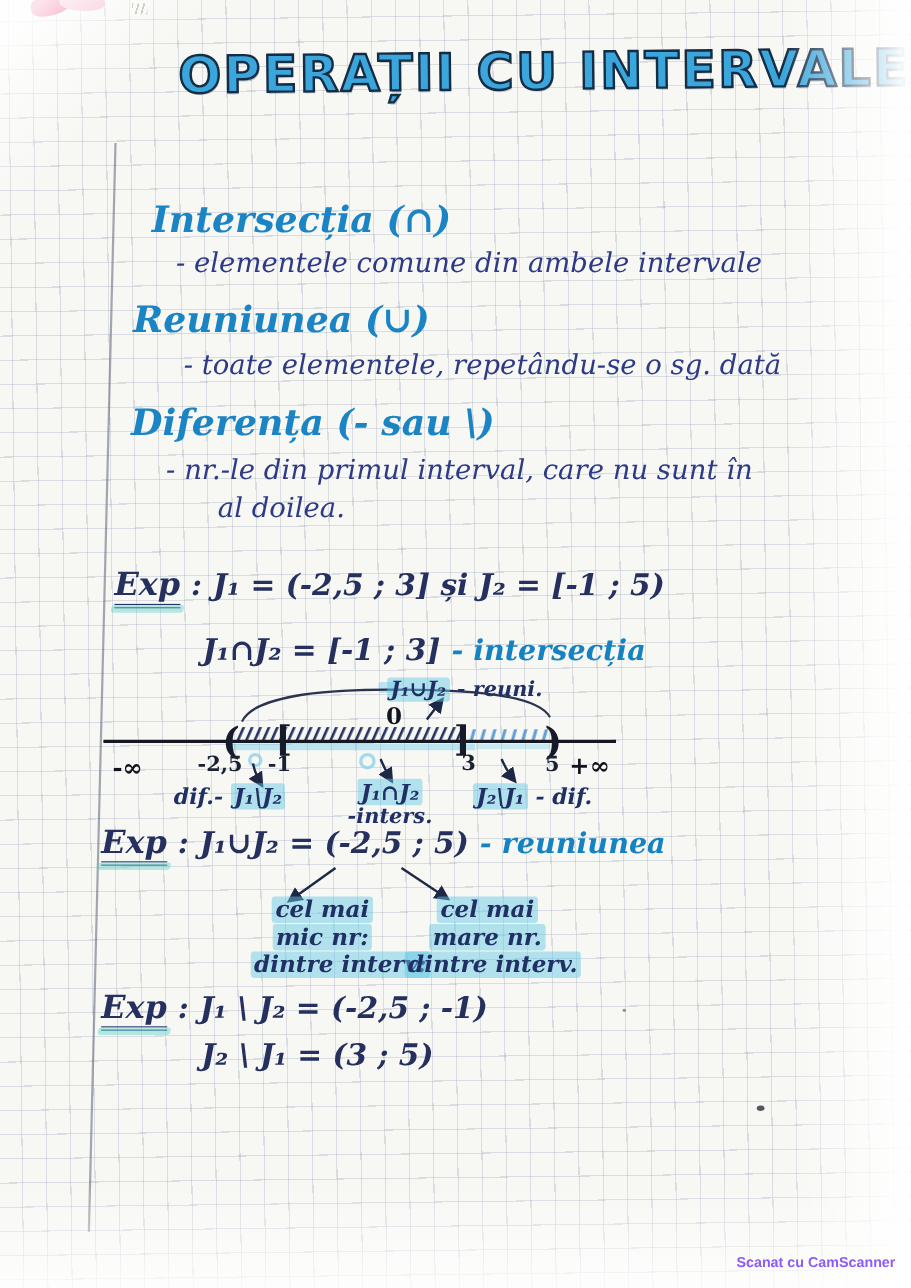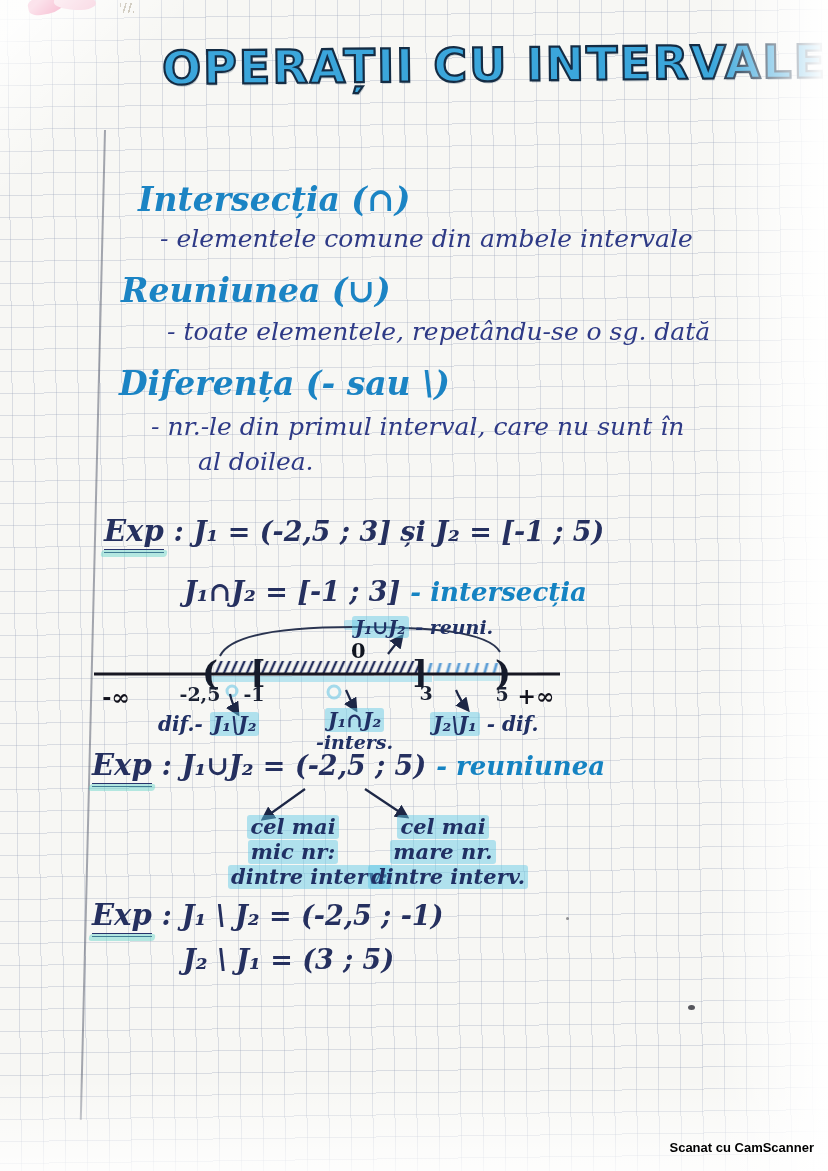--- a/index.html
+++ b/index.html
@@ -48,21 +48,21 @@
   .hl{background:rgba(98,200,230,.48);padding:0 3px;border-radius:3px;box-decoration-break:clone;}
   .dlabel{font-weight:bold;font-size:20px;color:#203064;font-style:italic;position:absolute;white-space:nowrap;}
   .numline-svg{position:absolute;left:88px;top:612px;}
   .arrows2-svg{position:absolute;left:245px;top:786px;}
 
   .note-block{position:absolute;text-align:center;font-style:italic;font-weight:bold;
     font-size:21px;color:#203064;line-height:24px;white-space:nowrap;}
   .note-block span{display:inline-block;margin-top:1px;}
 
   .footer{position:absolute;right:14px;top:1140px;font-family:"Liberation Sans",sans-serif;
-    font-weight:bold;font-size:13px;color:#000000;}
+    font-weight:bold;font-size:13px;color:#8b5cf6;}
 </style>
 </head>
 <body>
 
 <div class="page">
   <div class="grid-layer"></div>
   <div class="margin-line"></div>
   <div class="pink-blob">
       <i class="b1"></i>
       <i class="b2"></i>

